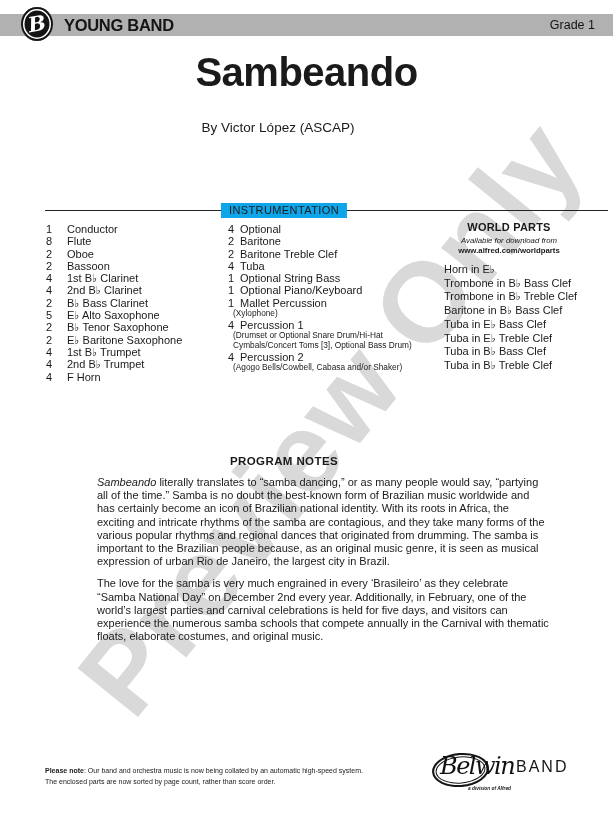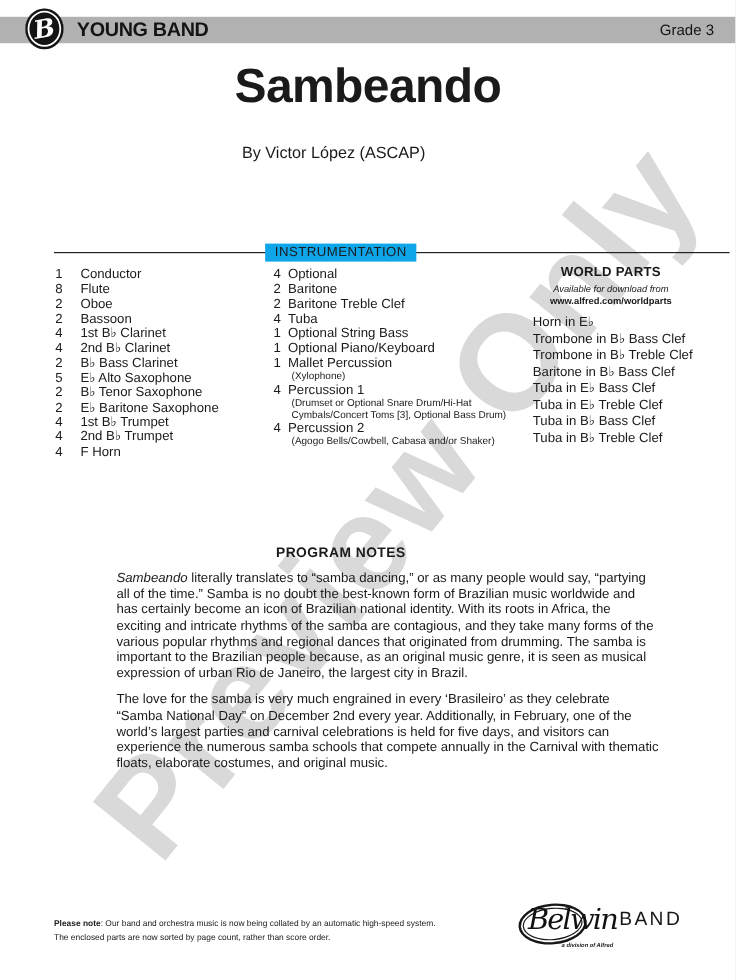--- a/index.html
+++ b/index.html
@@ -31,21 +31,21 @@
     font-size:11px;font-weight:normal;letter-spacing:0.4px;line-height:15px}
   .inst-col{position:absolute;z-index:1;font-size:11px}
   #col1{left:46px;top:223px}
   #col2{left:228px;top:223px}
   .inst-row{display:flex;line-height:12.3px;white-space:nowrap}
   .qty{flex:none}
   #col1 .qty{width:10px}
   #col1 .iname{margin-left:11px}
   #col2 .qty{width:7px}
   #col2 .iname{margin-left:5px}
-  .inst-sub{font-size:8.3px;line-height:9.8px;margin-left:15px;white-space:nowrap}
+  .inst-sub{font-size:8.3px;line-height:9.8px;margin-left:5px;white-space:nowrap}
 
   .world-parts{position:absolute;left:438px;top:221px;width:142px;z-index:1}
   .wp-head{text-align:center;font-size:11px;font-weight:bold;letter-spacing:0.2px;line-height:12px}
   .wp-note1{text-align:center;font-size:7.8px;font-style:italic;line-height:9.5px;margin-top:3px}
   .wp-note2{text-align:center;font-size:7.8px;font-weight:bold;line-height:9.5px}
   .wp-list{margin-top:8px;padding-left:6px}
   .wp-item{font-size:11px;line-height:13.7px;white-space:nowrap}
 
   
   .pn-head{position:absolute;left:284px;top:455px;transform:translateX(-50%);font-size:11.5px;font-weight:bold;letter-spacing:0.4px;z-index:1}
@@ -68,21 +68,21 @@
 
 <div class="page">
 
   <div class="watermark">Preview Only</div>
 
   <div class="topbar">
     <div class="logo-oval">
       <span class="logo-b">B</span>
     </div>
     <span class="series">YOUNG BAND</span>
-    <span class="grade">Grade 3</span>
+    <span class="grade">Grade 1</span>
   </div>
 
   <div class="title-main">Sambeando</div>
   <div class="byline">By Victor López (ASCAP)</div>
 
   <div class="inst-header">
     <div class="inst-line"></div>
     <div class="inst-label">INSTRUMENTATION</div>
   </div>
 

